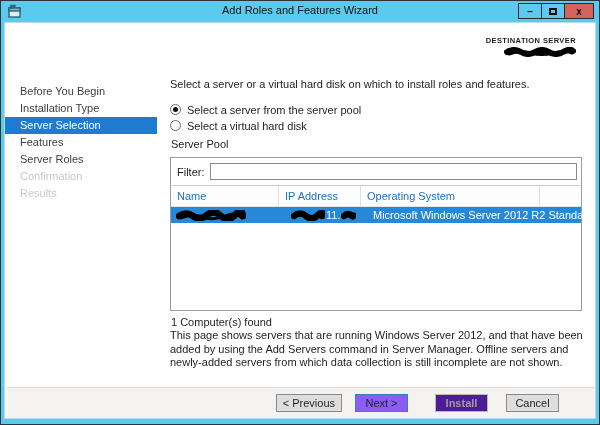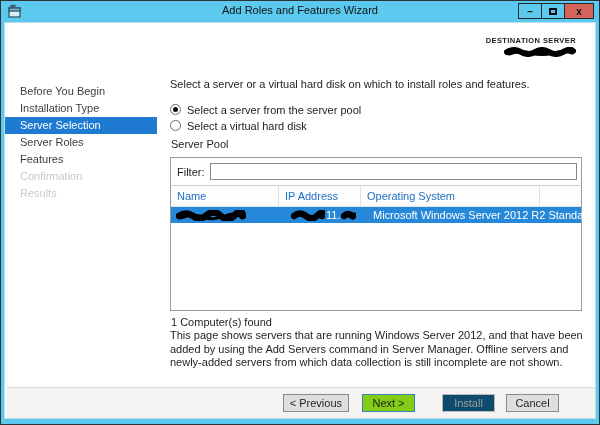--- a/index.html
+++ b/index.html
@@ -76,22 +76,22 @@
       line-height:13.5px;color:#1e1e1e;}
 
   
   .footer{position:absolute;left:2px;right:0;bottom:0;height:31px;background:#f5f2f2;
       border-top:1px solid #e0dcdc;display:flex;align-items:center;
       justify-content:flex-end;padding-right:36px;}
   .btn{height:18px;font-size:11px;font-family:"Liberation Sans",sans-serif;color:#1e1e1e;
       background:#dededе;background:#dedede;border:1px solid #8a8a8a;padding:0 6px;
       min-width:53px;cursor:pointer;}
   .btn-prev{margin-right:13px;}
-  .btn-next{margin-right:27px;background:#84cc16;border-color:#3c7fb1;}
-  .btn-install{margin-right:11px;background:#0c4a6e;border-color:#b9b9b9;color:#9d9d9d;cursor:default;}
+  .btn-next{margin-right:27px;background:#8b5cf6;border-color:#3c7fb1;}
+  .btn-install{margin-right:18px;background:#4c1d95;border-color:#b9b9b9;color:#9d9d9d;cursor:default;font-weight:bold;}
   .scribble{display:block;}
 </style>
 </head>
 <body>
 
 <div class="stage">
   <div class="window">
 
     <div class="titlebar">
       <svg class="app-icon" viewBox="0 0 14 14">
@@ -118,22 +118,22 @@
         <svg class="dest-redact scribble" width="72" height="10" viewBox="0 0 72 10" style="margin-left:auto;">
           <path d="M3 5 Q10 1 17 5 T31 5 T45 5 T59 5 T69 4" fill="none" stroke="#000" stroke-width="6" stroke-linecap="round"></path>
           <path d="M5 7 Q16 3 27 6 T49 6 T68 6" fill="none" stroke="#000" stroke-width="3" stroke-linecap="round"></path>
         </svg>
       </div>
 
       <div class="sidebar">
         <div class="nav-item">Before You Begin</div>
         <div class="nav-item">Installation Type</div>
         <div class="nav-item selected">Server Selection</div>
+        <div class="nav-item">Features</div>
         <div class="nav-item">Server Roles</div>
-        <div class="nav-item">Features</div>
         <div class="nav-item disabled">Confirmation</div>
         <div class="nav-item disabled">Results</div>
       </div>
 
       <div class="intro">Select a server or a virtual hard disk on which to install roles and features.</div>
 
       <div class="radio-group">
         <div class="radio-row">
           <span class="radio checked"></span>
           <span class="radio-label">Select a server from the server pool</span>

